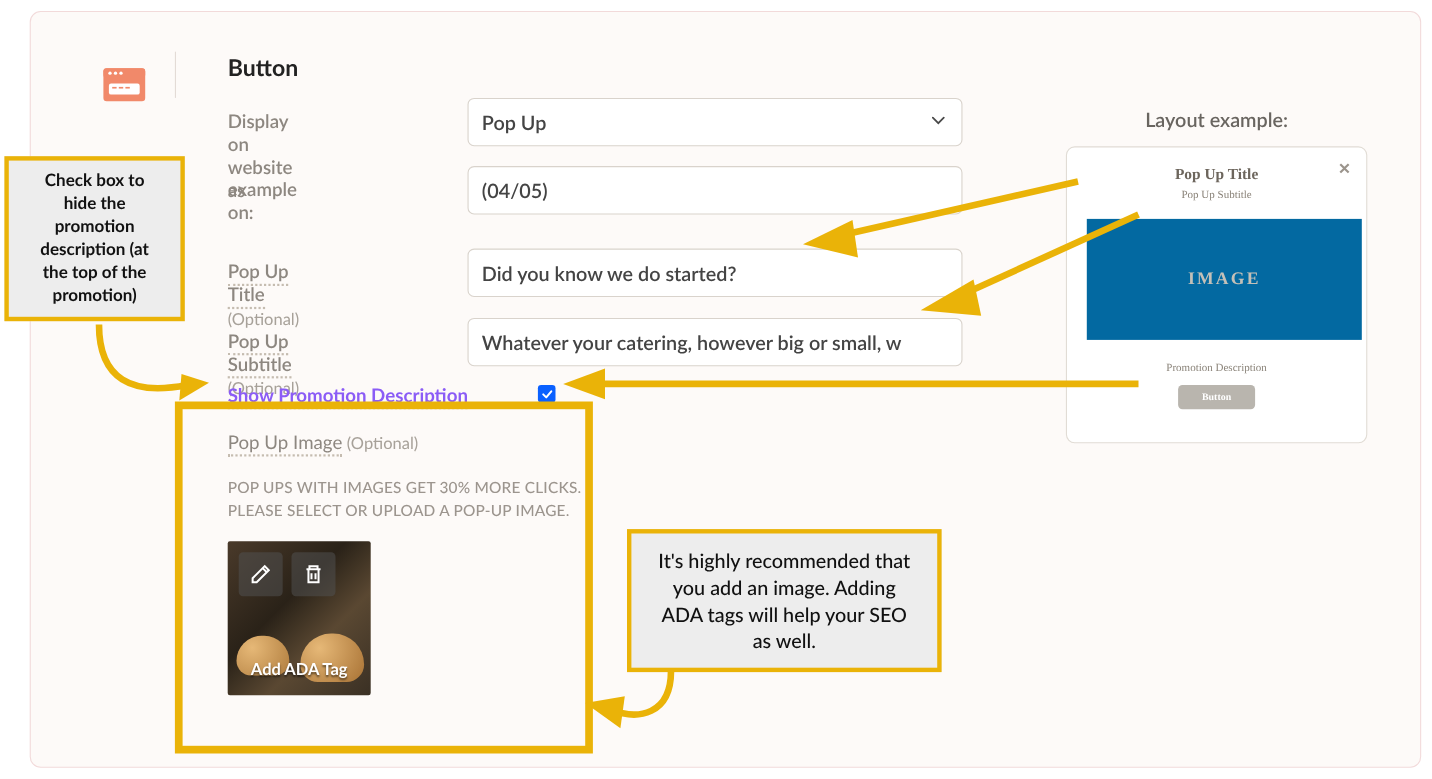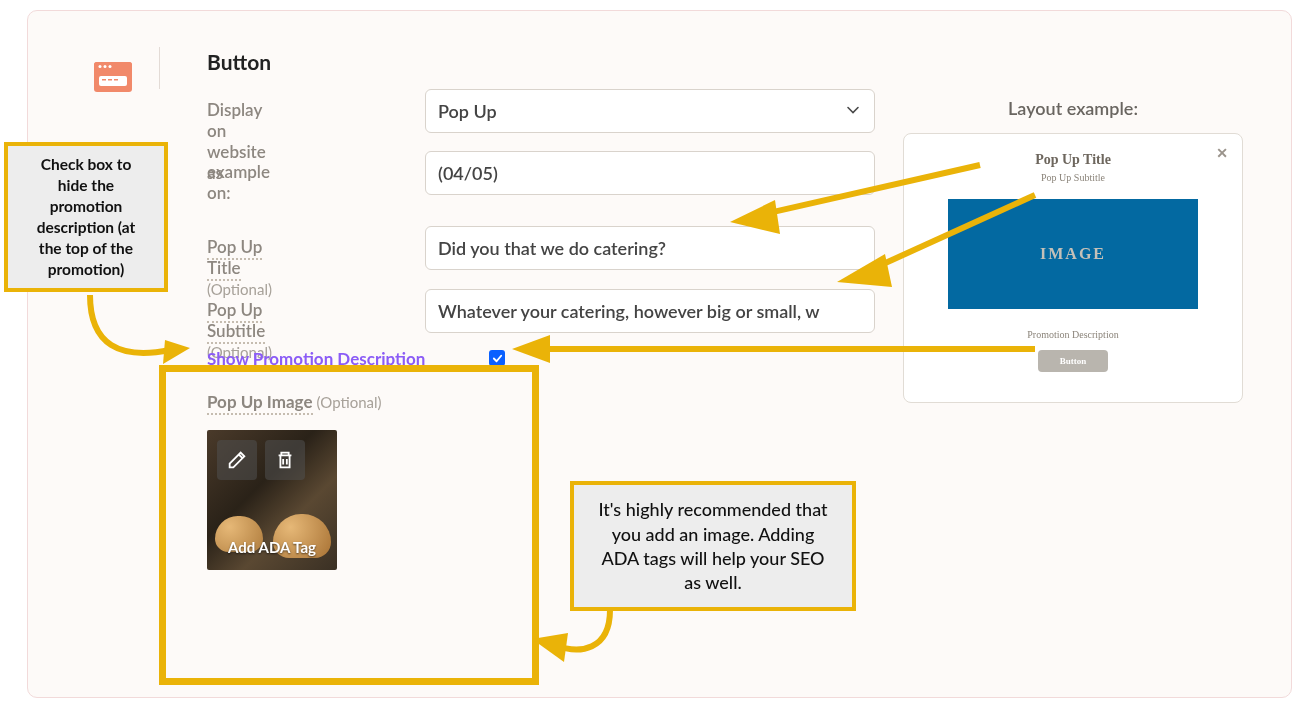--- a/index.html
+++ b/index.html
@@ -71,21 +71,21 @@
   .chk-box {
     position:absolute; left:282px; top:2px;
     width:16px; height:16px;
     background:#0a60ff;
     border-radius:3px;
     display:inline-flex; align-items:center; justify-content:center;
   }
   .chk-box svg { width:11px; height:11px; }
 
   .img-section { position:absolute; left:179px; top:380px; width:370px; }
-  .img-label { font-size:17px; font-weight:700; color:#8d8780; }
+  .img-label { font-size:17px; font-weight:400; color:#8d8780; }
   .img-help { margin-top:20px; font-size:14px; font-weight:500; color:#9c958e; line-height:1.5; letter-spacing:0.2px; }
   .img-thumb {
     margin-top:18px; width:130px; height:140px;
     background: linear-gradient(135deg, #4a3a2a 0%, #2a2218 40%, #5a4832 65%, #3a3024 100%);
     position:relative; border-radius:2px;
     overflow:hidden;
   }
   .img-thumb .bun1{position:absolute;left:8px;bottom:18px;width:48px;height:36px;border-radius:24px 24px 14px 14px;background:radial-gradient(circle at 30% 30%, #e6b877, #b07d3e);}
   .img-thumb .bun2{position:absolute;right:6px;bottom:12px;width:58px;height:44px;border-radius:28px 28px 16px 16px;background:radial-gradient(circle at 30% 30%, #e6b877, #a87234);}
   .thumb-btn {
@@ -98,21 +98,21 @@
   .thumb-btn.edit { left:10px; }
   .thumb-btn.del  { left:58px; }
   .thumb-btn svg { width:22px; height:22px; stroke:#fff; fill:none; stroke-width:2; }
   .ada-tag {
     position:absolute; left:0; right:0; bottom:14px;
     color:#fff; font-weight:700; font-size:15px; text-align:center;
     text-shadow:0 1px 2px rgba(0,0,0,0.6);
   }
 
   
-  .layout-col { position:absolute; top:86px; right:48px; width:340px; }
+  .layout-col { position:absolute; top:86px; right:48px; width:274px; }
   .layout-title { text-align:center; font-size:18px; font-weight:600; color:#696560; margin-bottom:14px; }
   .layout-box {
     border:1px solid #e1dcd5; border-radius:8px; background:#fff;
     padding:18px 18px 16px; position:relative;
     height:270px;
   }
   .layout-close { position:absolute; top:10px; right:14px; color:#9b948c; font-size:14px; font-weight:700; }
   .lb-title { text-align:center; font-family:Georgia,serif; font-weight:700; font-size:14px; color:#6d665d; }
   .lb-sub { margin-top:4px; text-align:center; font-family:Georgia,serif; font-size:10px; color:#8b847a; }
   .lb-img {
@@ -188,21 +188,21 @@
       <div class="input-box">(04/05)</div>
     </div>
   </div>
 
   <div class="field-row row3">
     <div class="field-label">
       <span class="dotted">Pop Up Title</span>
       <span class="opt">(Optional)</span>
     </div>
     <div class="input-wrap">
-      <div class="input-box">Did you that we do catering?</div>
+      <div class="input-box">Did you know we do started?</div>
     </div>
   </div>
 
   <div class="field-row row4">
     <div class="field-label">
       <span class="dotted">Pop Up Subtitle</span>
       <span class="opt">(Optional)</span>
     </div>
     <div class="input-wrap">
       <div class="input-box">Whatever your catering, however big or small, w</div>
@@ -215,20 +215,24 @@
       <svg viewBox="0 0 12 12">
           <path d="M2 6 L5 9 L10 3" stroke="#fff" stroke-width="2" fill="none" stroke-linecap="round" stroke-linejoin="round"></path>
         </svg>
     </span>
   </div>
 
   <div class="img-section">
     <div>
       <span class="img-label dotted">Pop Up Image</span>
       <span class="opt">(Optional)</span>
+    </div>
+    <div class="img-help">
+      <span>POP UPS WITH IMAGES GET 30% MORE CLICKS.</span><br>
+      <span>PLEASE SELECT OR UPLOAD A POP-UP IMAGE.</span>
     </div>
     <div class="img-thumb">
       <div class="bun1"></div>
         <div class="bun2"></div>
       <div class="thumb-btn edit">
         <svg viewBox="0 0 24 24">
             <path d="M4 20 L4 16 L16 4 L20 8 L8 20 Z M14 6 L18 10"></path>
           </svg>
       </div>
       <div class="thumb-btn del">

